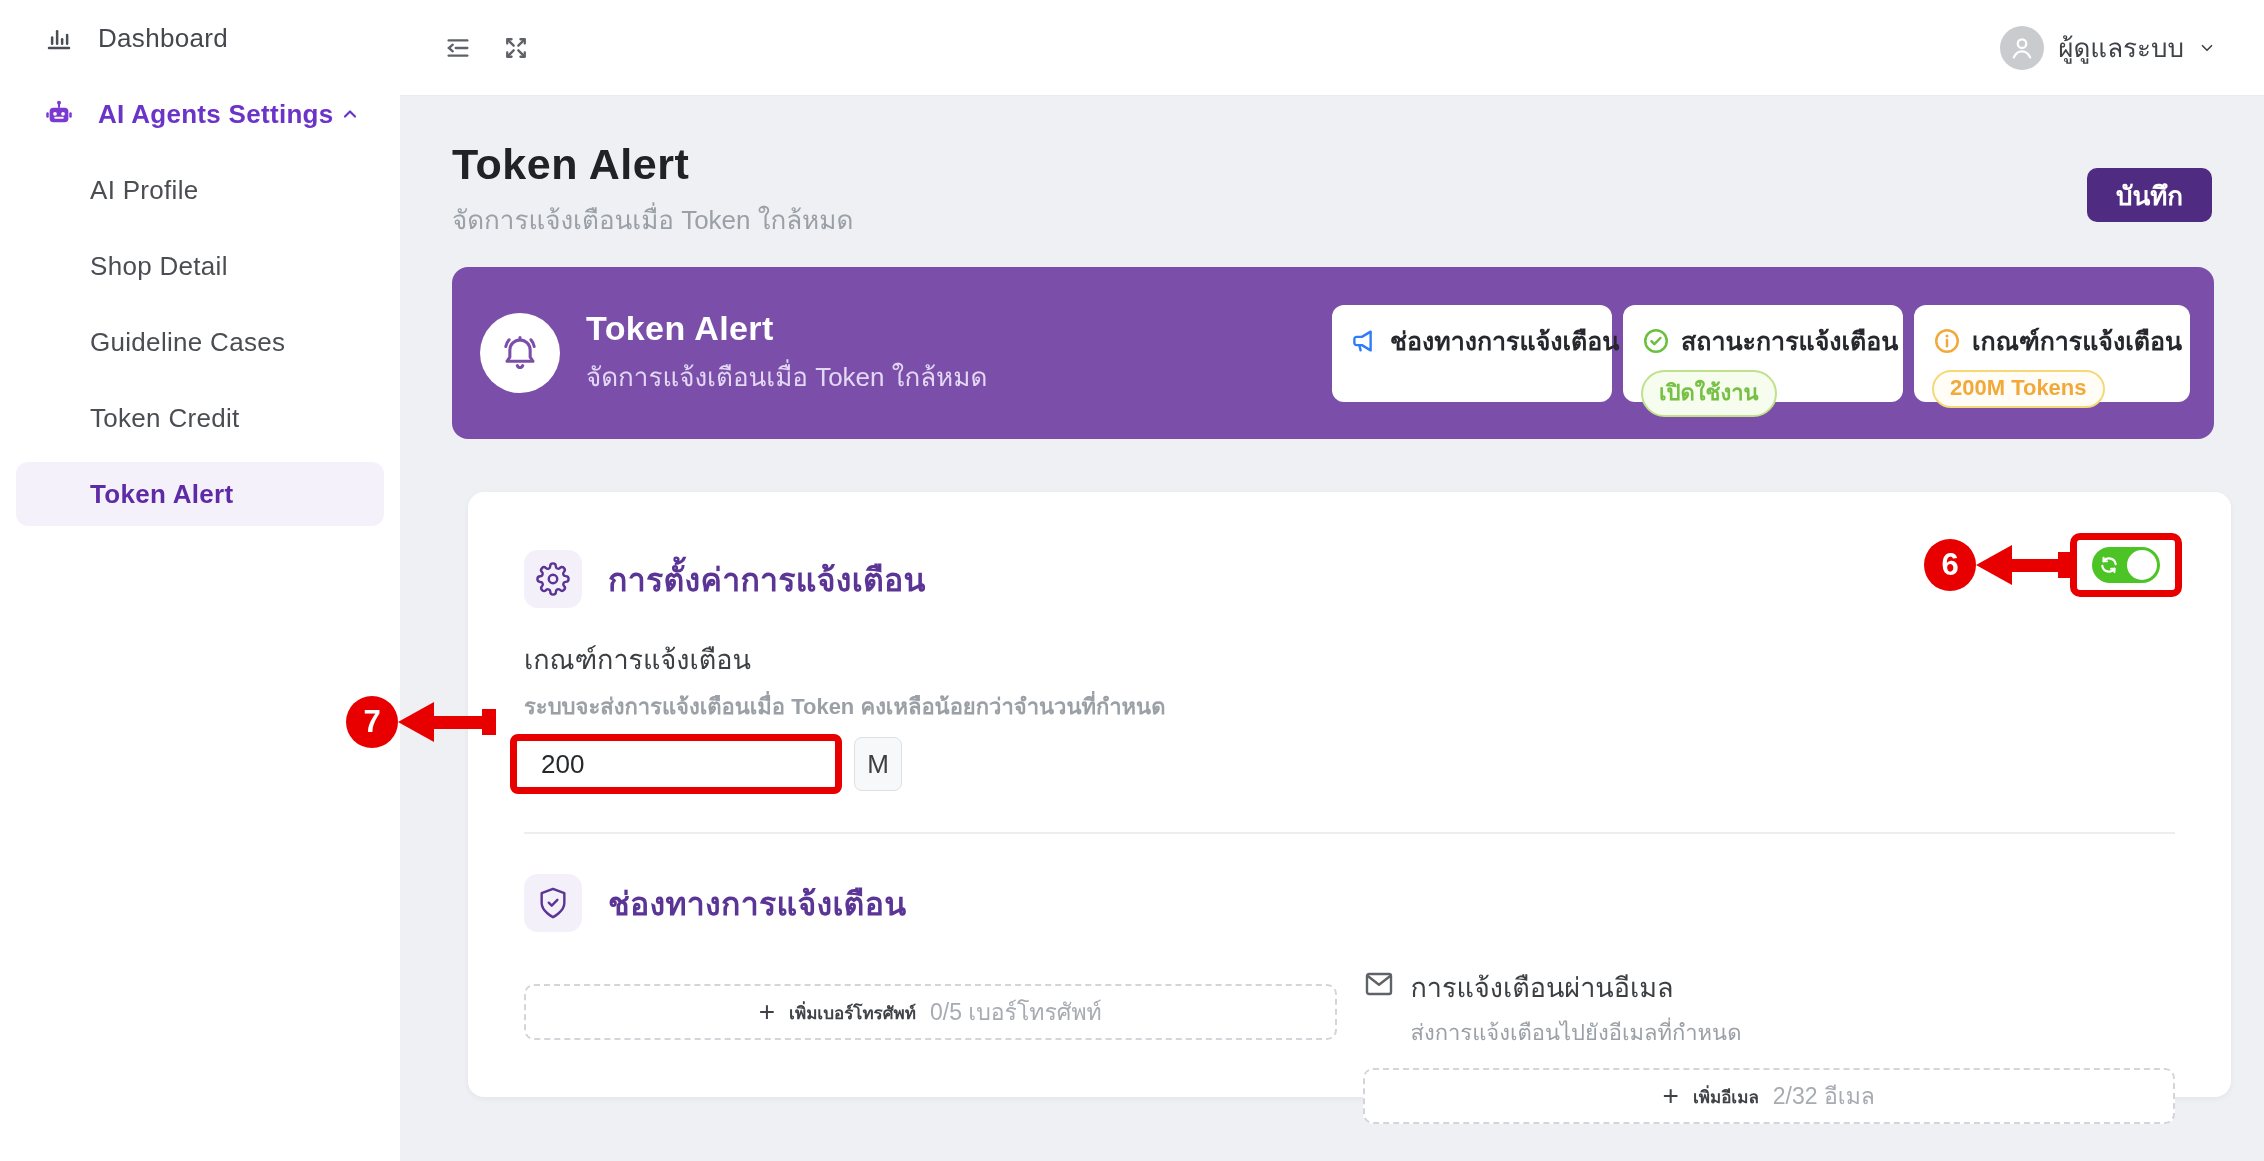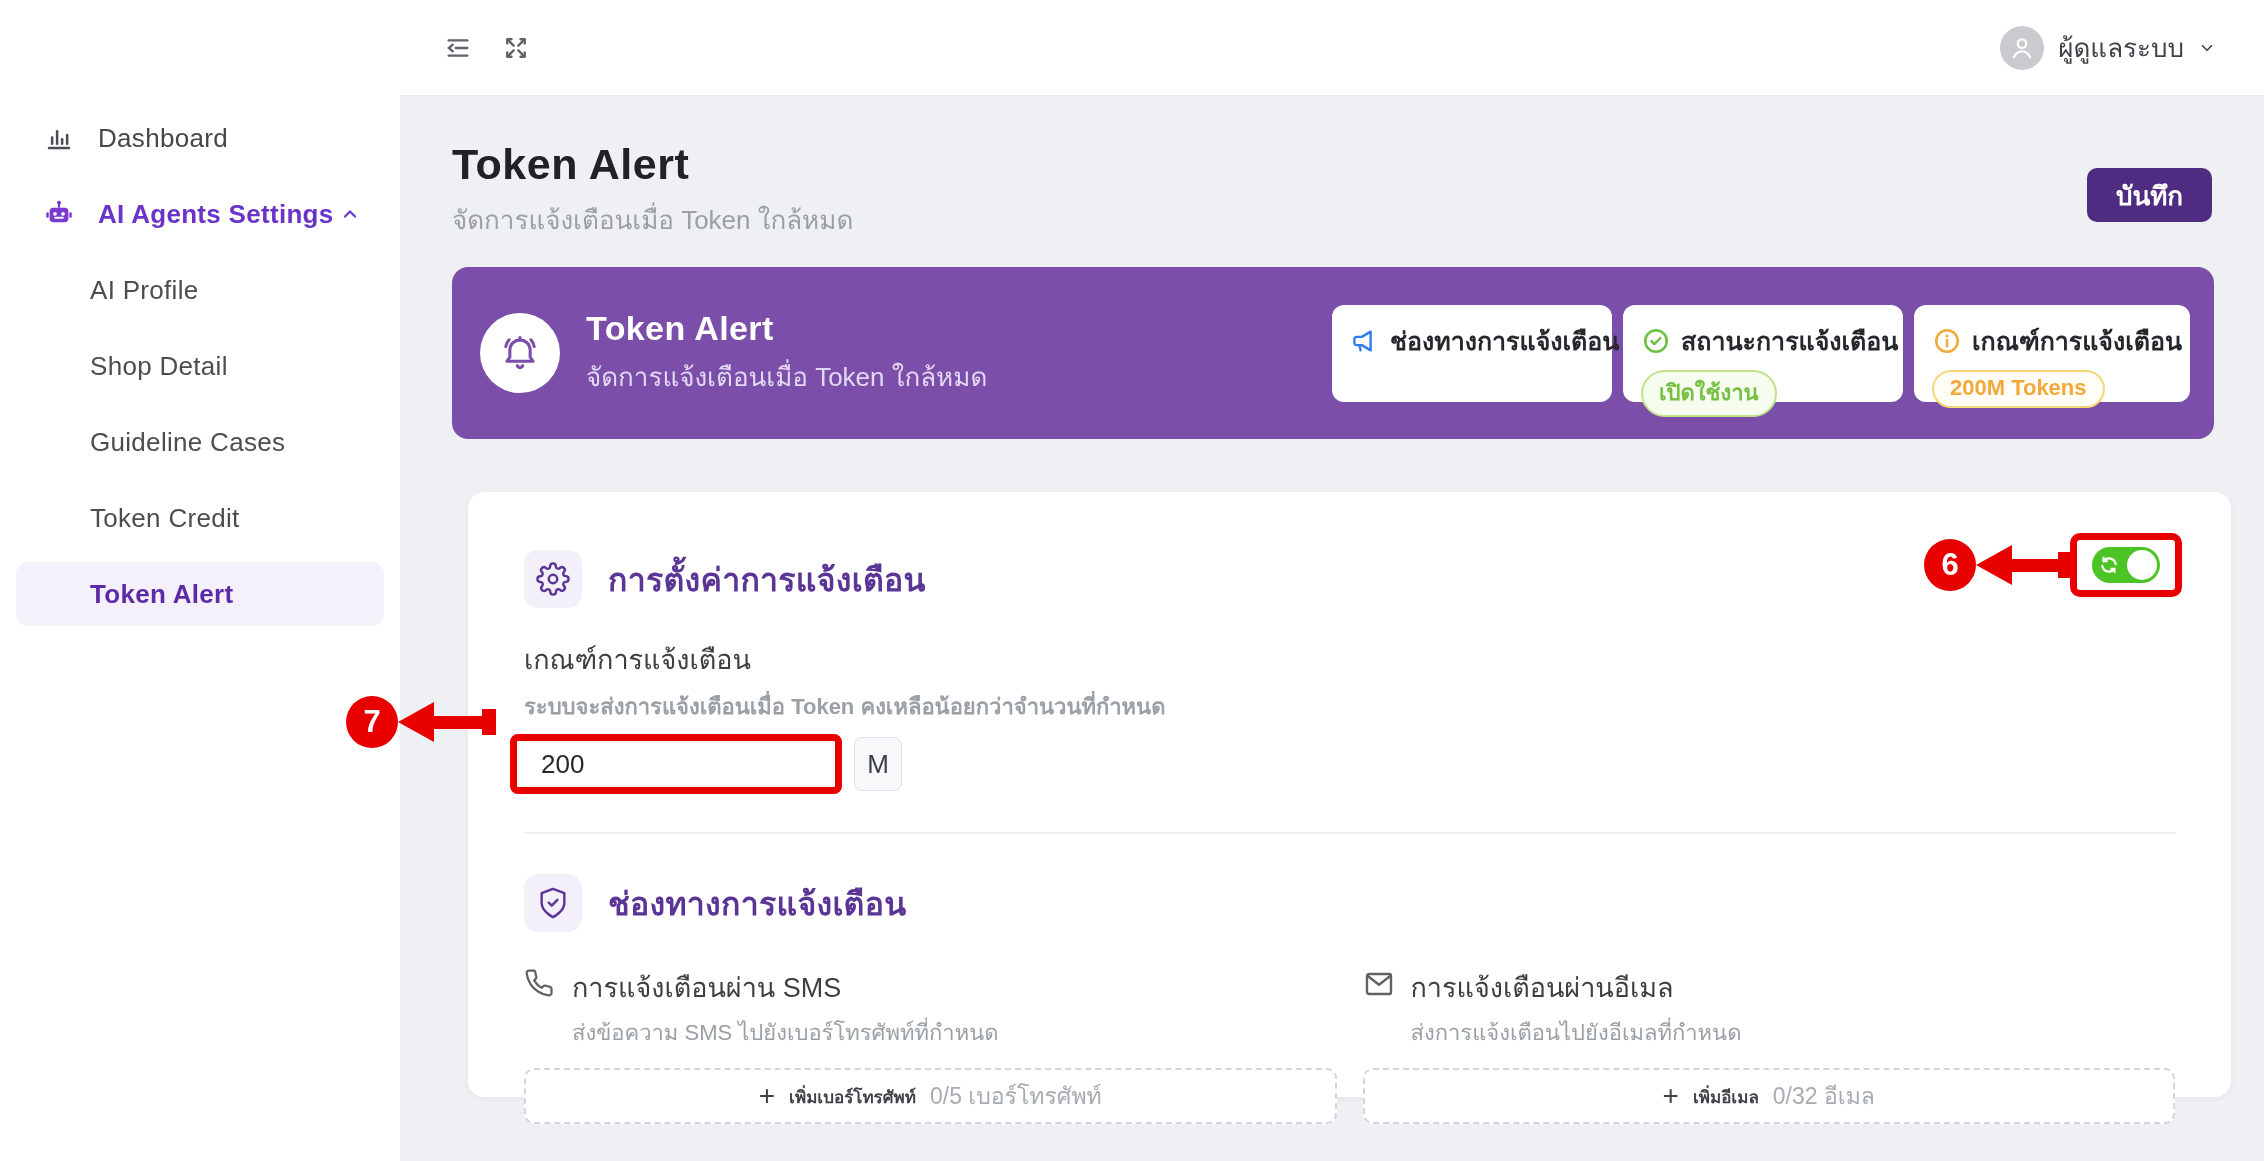--- a/index.html
+++ b/index.html
@@ -5,21 +5,21 @@
   * { box-sizing: border-box; margin: 0; padding: 0; }
   html,body { width:2264px; height:1161px; overflow:hidden; }
   body {
     font-family: "Liberation Sans", "DejaVu Sans", sans-serif;
     background:#eef0f4; position:relative; color:#2b2e33;
   }
   svg { display:block; }
 
   
   .sidebar { position:absolute; left:0; top:0; width:400px; height:1161px; background:#ffffff; z-index:2; }
-  .side-nav { padding-top:100px; }
+  .side-nav { }
   .side-item { height:76px; display:flex; align-items:center; padding:0 40px 0 44px; cursor:pointer; }
   .side-ic { width:30px; height:30px; margin-right:24px; flex:0 0 auto; }
   .side-label { font-size:26px; color:#44474c; letter-spacing:.3px; }
   .side-item.purple .side-label { color:#6b34c9; font-weight:600; }
   .side-chev { margin-left:auto; }
   .side-sub { height:76px; display:flex; align-items:center; padding-left:90px; cursor:pointer; }
   .side-sub .side-label { color:#4a4d52; }
   .side-sub.active { margin:6px 16px; height:64px; padding-left:74px; background:#f5f1fb; border-radius:12px; }
   .side-sub.active .side-label { color:#5e2ba6; font-weight:700; }
 
@@ -301,31 +301,20 @@
         <path d="M12 22s8-4 8-10V5l-8-3-8 3v7c0 6 8 10 8 10z"></path>
           <path d="M9 11.8l2.1 2.1 4-4.1"></path>
       </svg>
     </span>
     <span class="sec-title">ช่องทางการแจ้งเตือน</span>
   </div>
 
   <div class="channels">
 
     <div class="channel">
-      <div class="ch-head">
-        <span class="ch-ic">
-          <svg width="30" height="30" viewBox="0 0 24 24" fill="none" stroke="#5f6368" stroke-width="1.8" stroke-linecap="round" stroke-linejoin="round">
-            <path d="M22 16.92v3a2 2 0 0 1-2.18 2 19.79 19.79 0 0 1-8.63-3.07 19.5 19.5 0 0 1-6-6 19.79 19.79 0 0 1-3.07-8.67A2 2 0 0 1 4.11 2h3a2 2 0 0 1 2 1.72 12.84 12.84 0 0 0 .7 2.81 2 2 0 0 1-.45 2.11L8.09 9.91a16 16 0 0 0 6 6l1.27-1.27a2 2 0 0 1 2.11-.45 12.84 12.84 0 0 0 2.81.7A2 2 0 0 1 22 16.92z"></path>
-          </svg>
-        </span>
-        <div>
-          <div class="ch-title">การแจ้งเตือนผ่าน SMS</div>
-          <div class="ch-desc">ส่งข้อความ SMS ไปยังเบอร์โทรศัพท์ที่กำหนด</div>
-        </div>
-      </div>
       <button class="dash-btn">
         <span class="dash-plus">+</span>
         <span class="dash-label">เพิ่มเบอร์โทรศัพท์</span>
         <span class="dash-count">0/5 เบอร์โทรศัพท์</span>
       </button>
     </div>
 
     <div class="channel">
       <div class="ch-head">
         <span class="ch-ic">
@@ -335,21 +324,21 @@
           </svg>
         </span>
         <div>
           <div class="ch-title">การแจ้งเตือนผ่านอีเมล</div>
           <div class="ch-desc">ส่งการแจ้งเตือนไปยังอีเมลที่กำหนด</div>
         </div>
       </div>
       <button class="dash-btn">
         <span class="dash-plus">+</span>
         <span class="dash-label">เพิ่มอีเมล</span>
-        <span class="dash-count">0/32 อีเมล</span>
+        <span class="dash-count">2/32 อีเมล</span>
       </button>
     </div>
 
   </div>
 </section>
 
 <div class="ann-box-toggle">
   <div class="toggle">
     <span class="toggle-sync">
       <svg width="20" height="20" viewBox="0 0 24 24" fill="none" stroke="#ffffff" stroke-width="2.6" stroke-linecap="round" stroke-linejoin="round">

